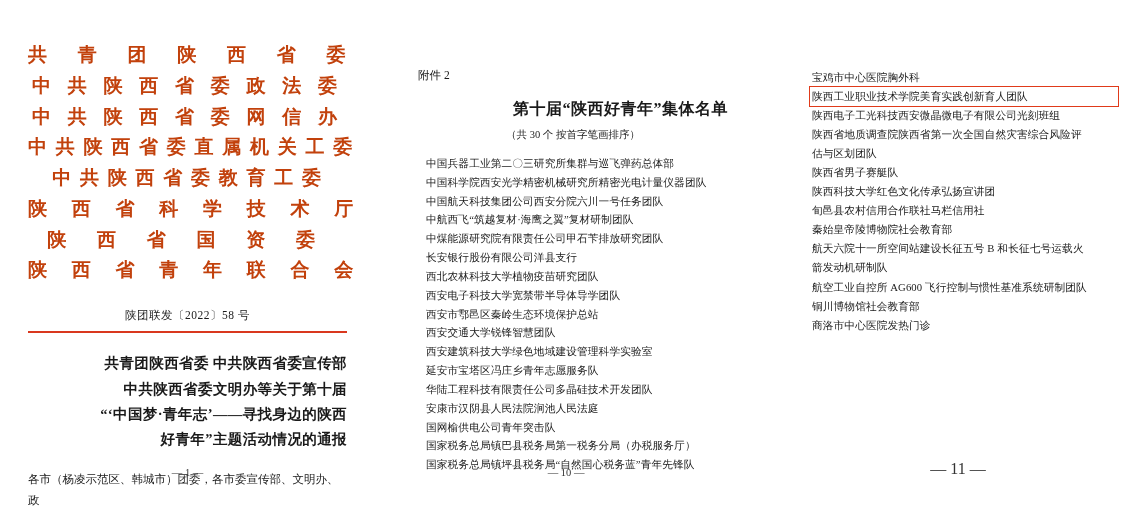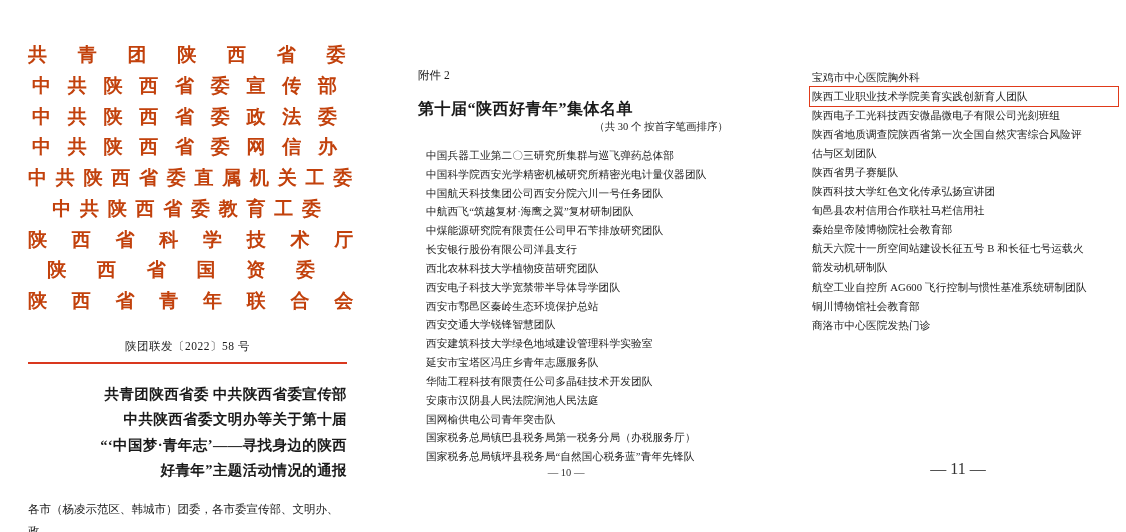--- a/index.html
+++ b/index.html
@@ -92,28 +92,29 @@
     height: 532px;
     box-sizing: border-box;
     padding: 68px 8px 0 22px;
   }
   .attach-label {
     font-size: 11.5px;
     color: #1a1a1a;
     margin-bottom: 16px;
   }
   .list-title {
-    text-align: left;
+    text-align: right;
     font-size: 16px;
     font-weight: bold;
     letter-spacing: 0.5px;
   }
   .list-subtitle {
-    text-align: right;
+    text-align: center;
     font-size: 10.5px;
+    margin-top: 8px;
     margin-bottom: 12px;
     color: #1a1a1a;
   }
   .name-list {
     list-style: none;
     margin: 8px;
     padding: 0;
   }
   .name-list li {
     font-size: 10.7px;
@@ -170,21 +171,20 @@
   }
 </style>
 </head>
 <body>
 
 <div class="page-wrap">
 
   <div class="page1">
     <div class="red-header">
       <div class="rh-line w1">共 青 团 陕 西 省 委</div>
-      <div class="rh-line w2">中 共 陕 西 省 委 宣 传 部</div>
       <div class="rh-line w2">中 共 陕 西 省 委 政 法 委</div>
       <div class="rh-line w2">中 共 陕 西 省 委 网 信 办</div>
       <div class="rh-line w3">中 共 陕 西 省 委 直 属 机 关 工 委</div>
       <div class="rh-line w3">中 共 陕 西 省 委 教 育 工 委</div>
       <div class="rh-line w4">陕 西 省 科 学 技 术 厅</div>
       <div class="rh-line w1">陕 西 省 国 资 委</div>
       <div class="rh-line w4">陕 西 省 青 年 联 合 会</div>
     </div>
 
     <div class="doc-number">陕团联发〔2022〕58 号</div>

